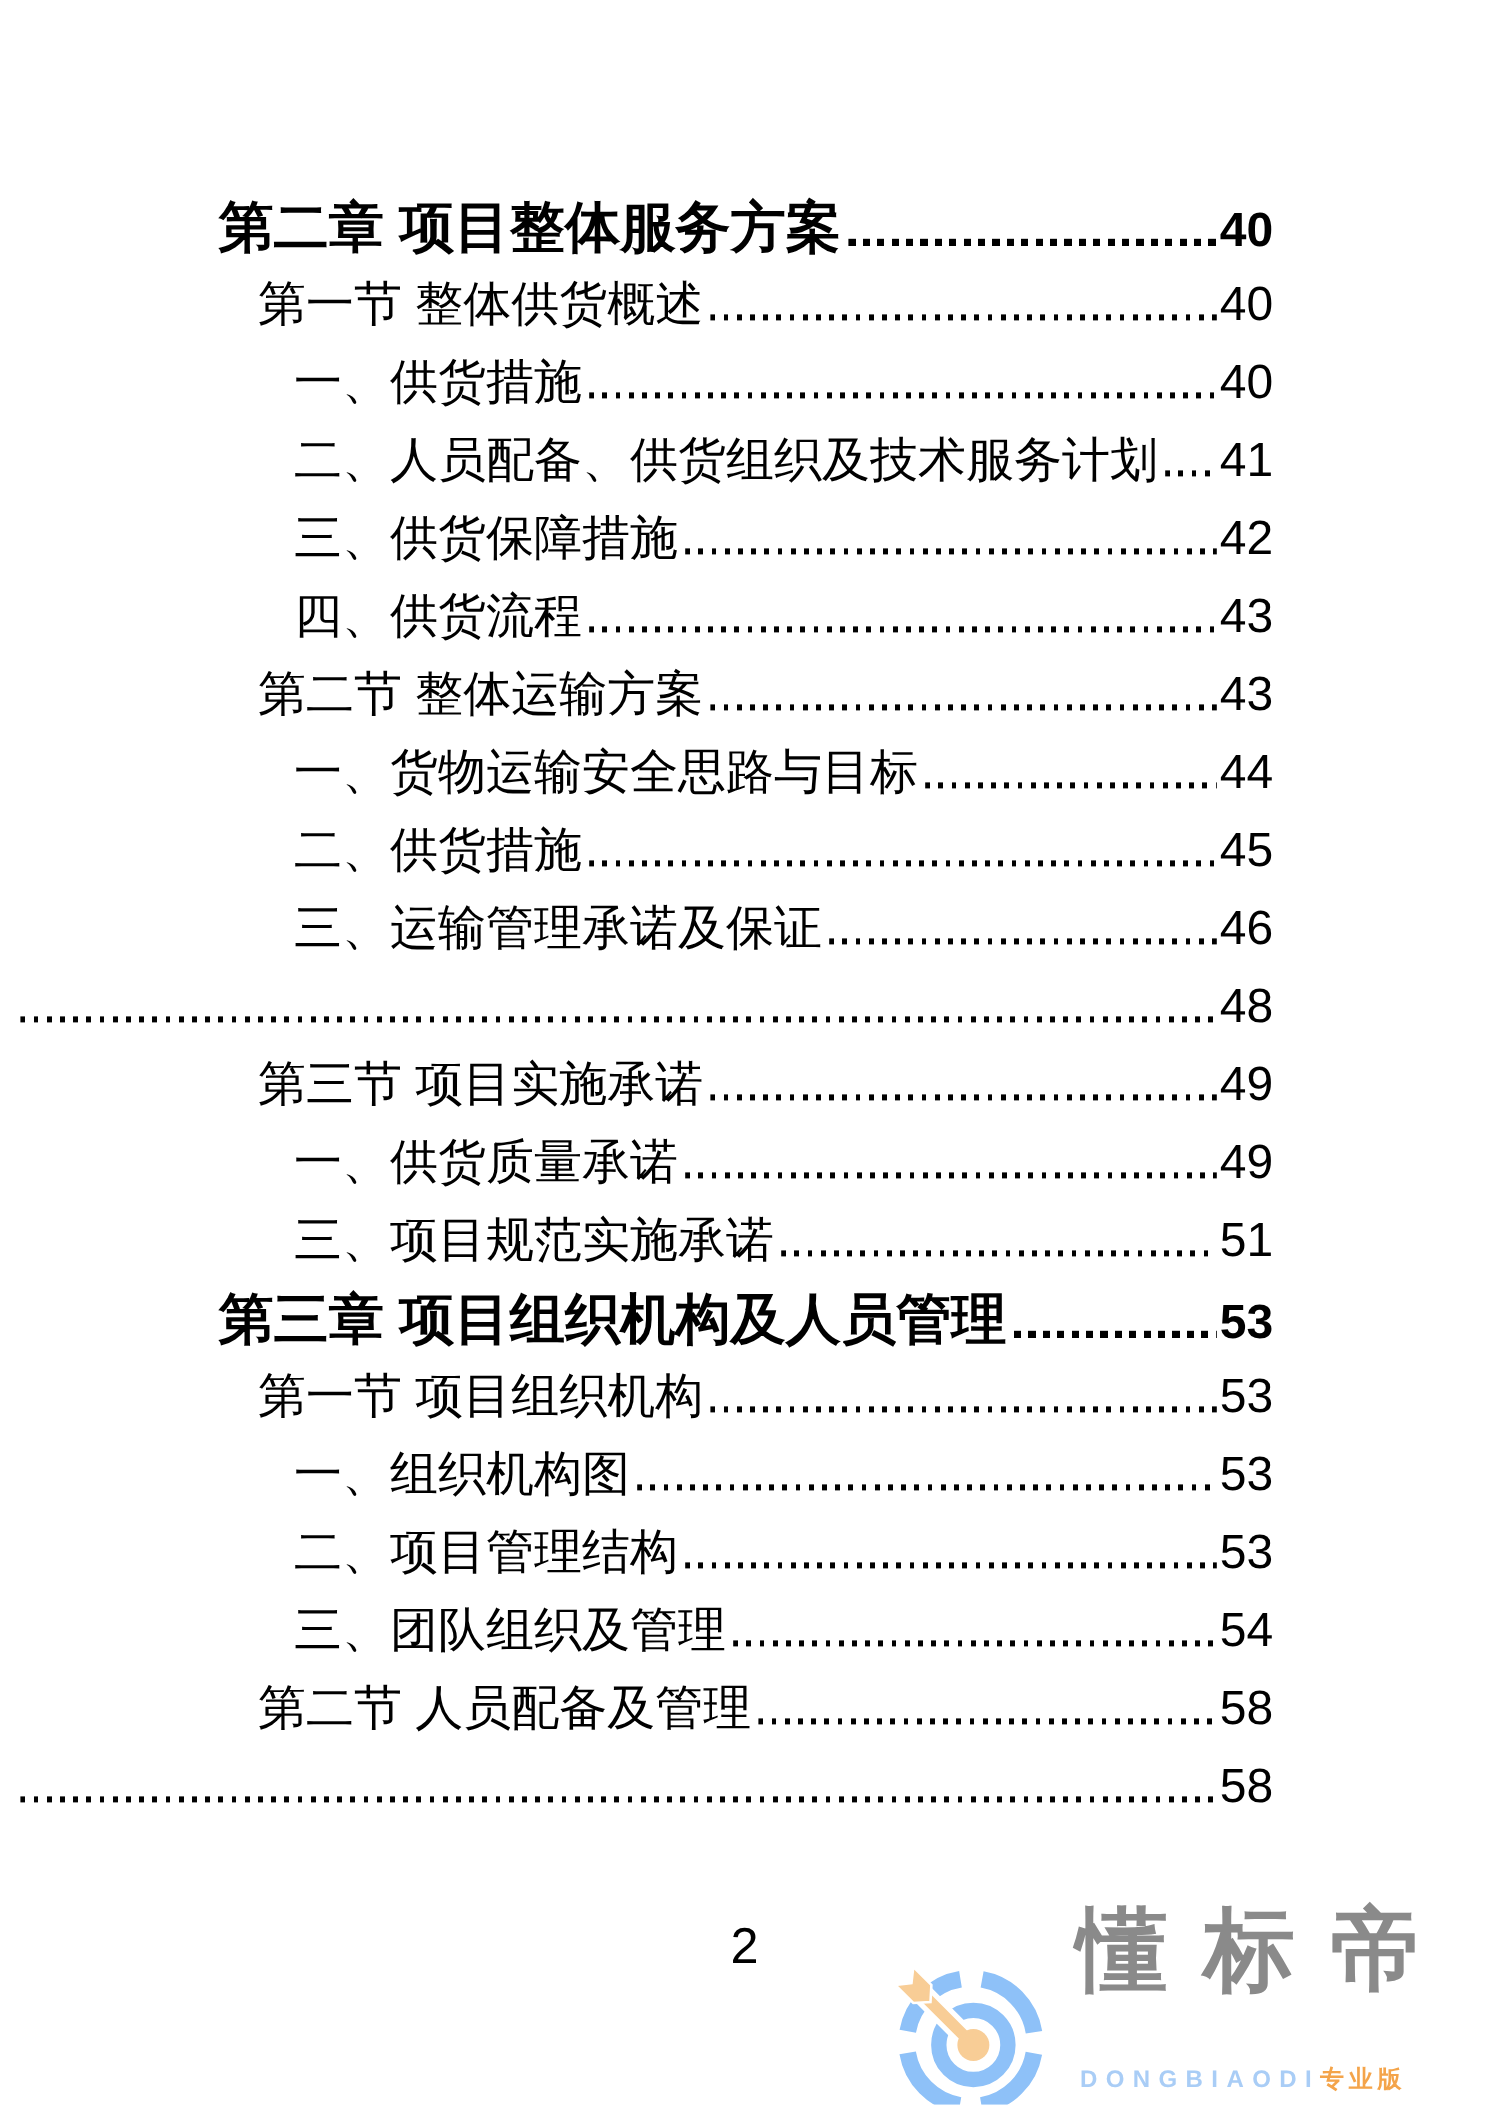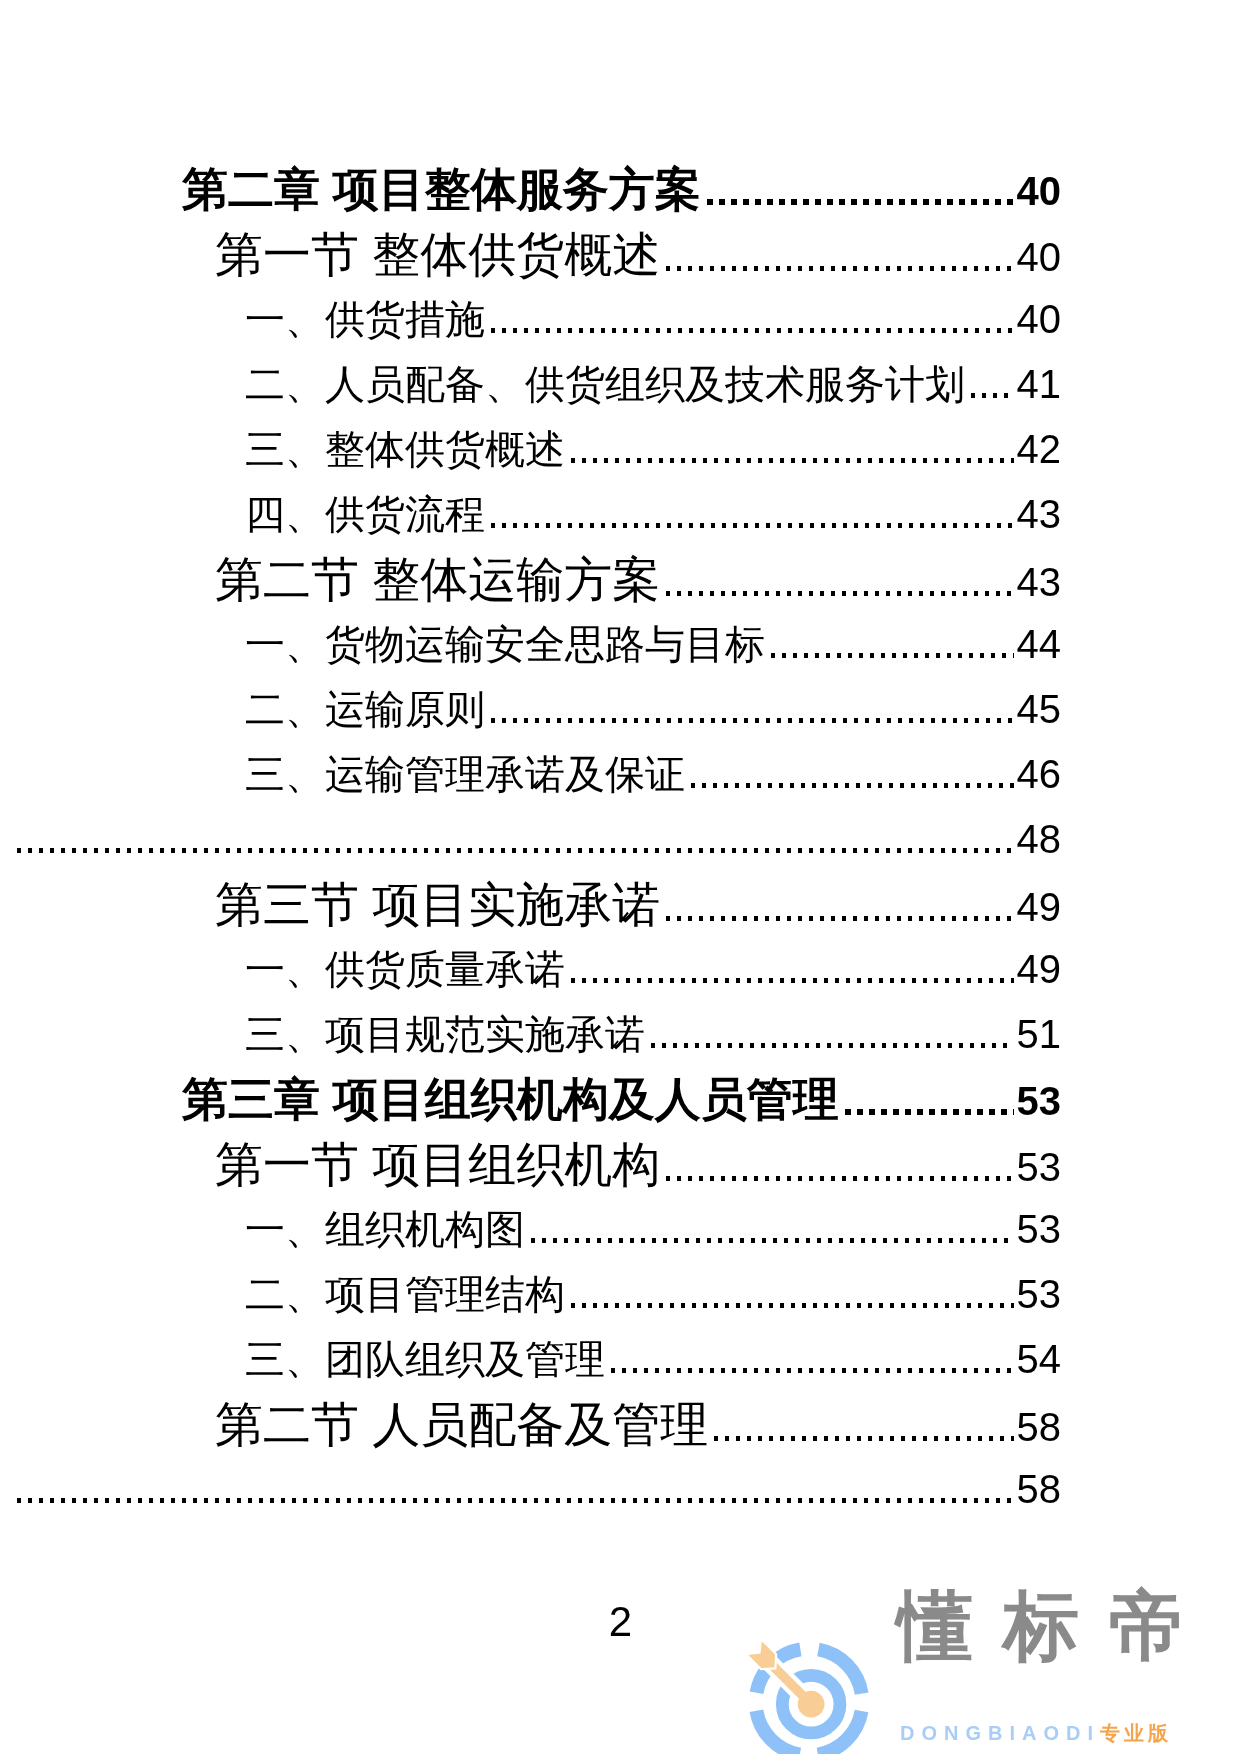--- a/index.html
+++ b/index.html
@@ -25,21 +25,21 @@
     display:flex;
     align-items:baseline;
     height:65px;
     line-height:65px;
     padding-right:191px;
     white-space:nowrap;
   }
   .toc-row .title { white-space:pre; }
   .lvl-1 { font-weight:bold; }
   .lvl-1 .title { padding-left:171px; font-size:46px; }
-  .lvl-2 .title { padding-left:204px; font-size:48px; }
+  .lvl-2 .title { padding-left:204px; font-size:40px; }
   .lvl-3 .title { padding-left:234px; font-size:40px; }
   .num { font-size:40px; }
   .leader {
     flex:1 1 auto;
     height:5px;
     margin:0 3px 0 6px;
     background-image:repeating-linear-gradient(to right,#000 0 4px,transparent 4px 11px);
   }
   .lvl-1 .leader {
     height:6px;
@@ -104,41 +104,41 @@
     <span class="title">一、供货措施</span>
     <span class="leader"></span>
     <span class="num">40</span>
   </div>
       <div class="toc-row lvl-3">
     <span class="title">二、人员配备、供货组织及技术服务计划</span>
     <span class="leader"></span>
     <span class="num">41</span>
   </div>
       <div class="toc-row lvl-3">
-    <span class="title">三、整体供货概述</span>
+    <span class="title">三、供货保障措施</span>
     <span class="leader"></span>
     <span class="num">42</span>
   </div>
       <div class="toc-row lvl-3">
     <span class="title">四、供货流程</span>
     <span class="leader"></span>
     <span class="num">43</span>
   </div>
       <div class="toc-row lvl-2">
     <span class="title">第二节 整体运输方案</span>
     <span class="leader"></span>
     <span class="num">43</span>
   </div>
       <div class="toc-row lvl-3">
     <span class="title">一、货物运输安全思路与目标</span>
     <span class="leader"></span>
     <span class="num">44</span>
   </div>
       <div class="toc-row lvl-3">
-    <span class="title">二、运输原则</span>
+    <span class="title">二、供货措施</span>
     <span class="leader"></span>
     <span class="num">45</span>
   </div>
       <div class="toc-row lvl-3">
     <span class="title">三、运输管理承诺及保证</span>
     <span class="leader"></span>
     <span class="num">46</span>
   </div>
       <div class="toc-row lvl-3">
     <span class="leader"></span>

